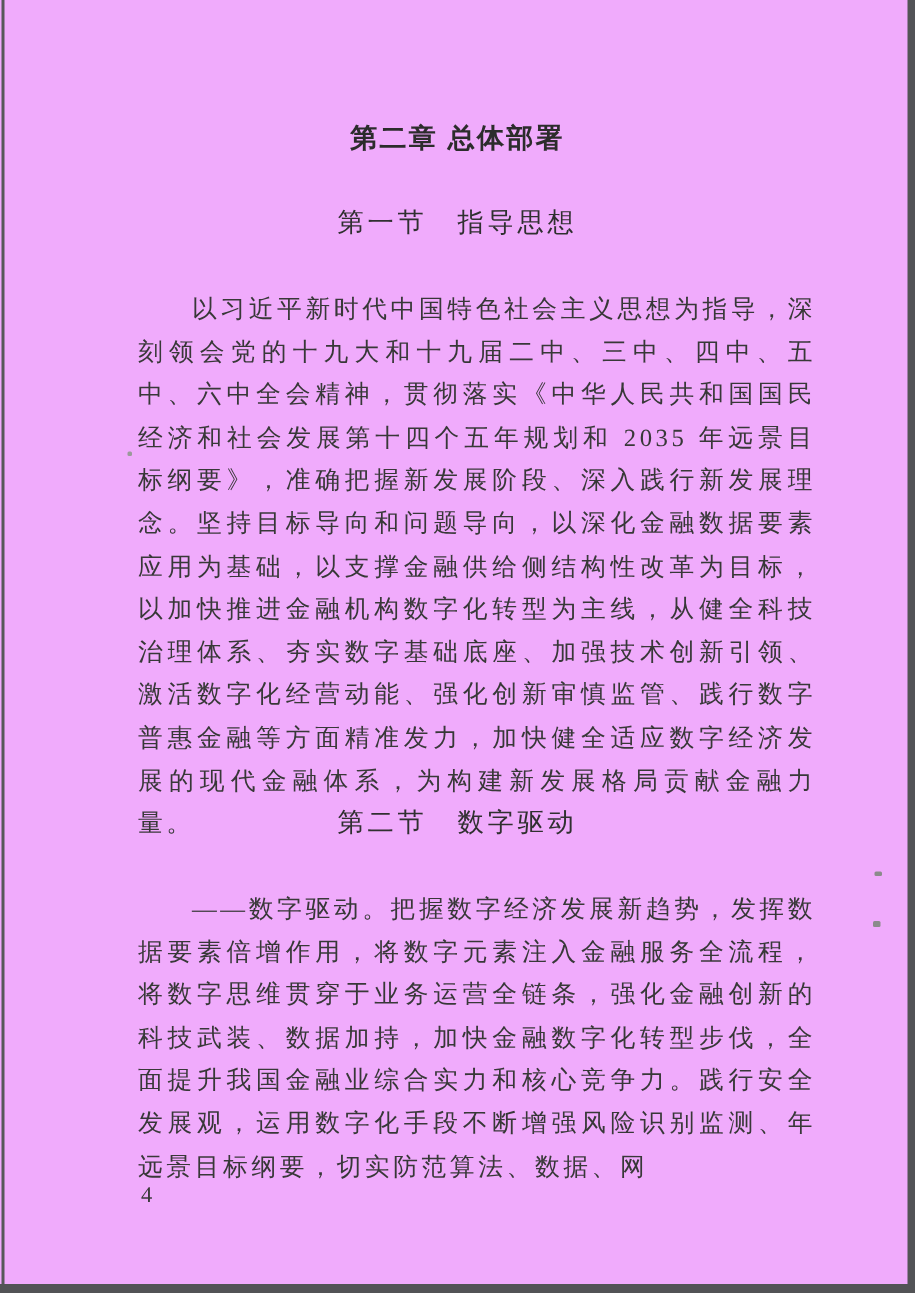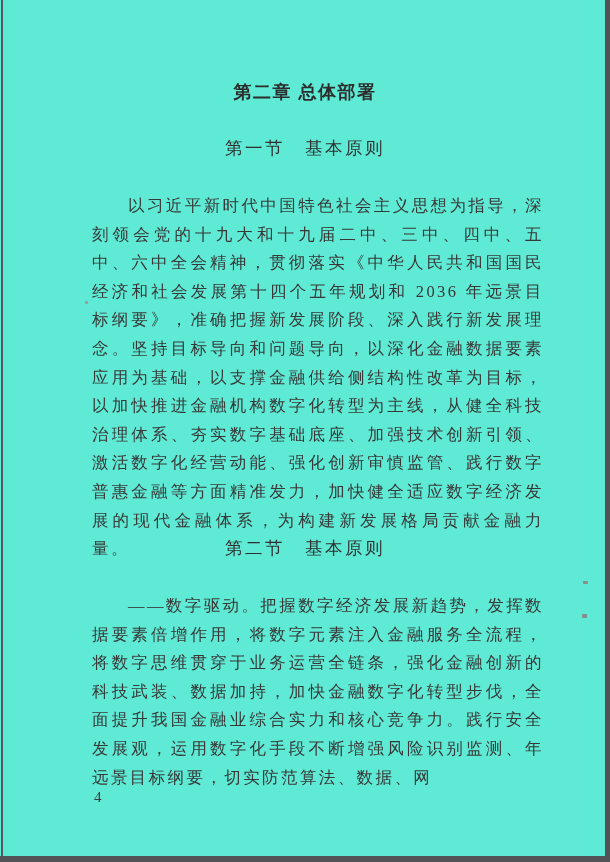--- a/index.html
+++ b/index.html
@@ -4,21 +4,21 @@
 <style>
   html, body {
     margin: 0;
     padding: 0;
     background: #ffffff;
   }
   .scan-page {
     position: relative;
     width: 610px;
     height: 862px;
-    background: #5eead4;
+    background: #f0abfc;
     overflow: hidden;
     font-family: "Liberation Serif", "DejaVu Serif", serif;
     color: #343434;
   }
   
   .edge-left {
     position: absolute;
     left: 1px; top: 0;
     width: 2px; height: 862px;
     background: #57585a;
@@ -97,23 +97,23 @@
   <div class="edge-left"></div>
   <div class="edge-right"></div>
   <div class="edge-bottom"></div>
 
   <div class="speck speck-1"></div>
   <div class="speck speck-2"></div>
   <div class="speck speck-3"></div>
 
   <div class="chapter-heading">第二章 总体部署</div>
 
-  <div class="section-heading section-1-heading">第一节　基本原则</div>
+  <div class="section-heading section-1-heading">第一节　指导思想</div>
 
-  <div class="body-para para-1">以习近平新时代中国特色社会主义思想为指导，深刻领会党的十九大和十九届二中、三中、四中、五中、六中全会精神，贯彻落实《中华人民共和国国民经济和社会发展第十四个五年规划和 2036 年远景目标纲要》，准确把握新发展阶段、深入践行新发展理念。坚持目标导向和问题导向，以深化金融数据要素应用为基础，以支撑金融供给侧结构性改革为目标，以加快推进金融机构数字化转型为主线，从健全科技治理体系、夯实数字基础底座、加强技术创新引领、激活数字化经营动能、强化创新审慎监管、践行数字普惠金融等方面精准发力，加快健全适应数字经济发展的现代金融体系，为构建新发展格局贡献金融力量。</div>
+  <div class="body-para para-1">以习近平新时代中国特色社会主义思想为指导，深刻领会党的十九大和十九届二中、三中、四中、五中、六中全会精神，贯彻落实《中华人民共和国国民经济和社会发展第十四个五年规划和 2035 年远景目标纲要》，准确把握新发展阶段、深入践行新发展理念。坚持目标导向和问题导向，以深化金融数据要素应用为基础，以支撑金融供给侧结构性改革为目标，以加快推进金融机构数字化转型为主线，从健全科技治理体系、夯实数字基础底座、加强技术创新引领、激活数字化经营动能、强化创新审慎监管、践行数字普惠金融等方面精准发力，加快健全适应数字经济发展的现代金融体系，为构建新发展格局贡献金融力量。</div>
 
-  <div class="section-heading section-2-heading">第二节　基本原则</div>
+  <div class="section-heading section-2-heading">第二节　数字驱动</div>
 
   <div class="body-para para-2">——数字驱动。把握数字经济发展新趋势，发挥数据要素倍增作用，将数字元素注入金融服务全流程，将数字思维贯穿于业务运营全链条，强化金融创新的科技武装、数据加持，加快金融数字化转型步伐，全面提升我国金融业综合实力和核心竞争力。践行安全发展观，运用数字化手段不断增强风险识别监测、年远景目标纲要，切实防范算法、数据、网</div>
 
   <div class="page-number">4</div>
 
 </div>
 
 </body></html>

